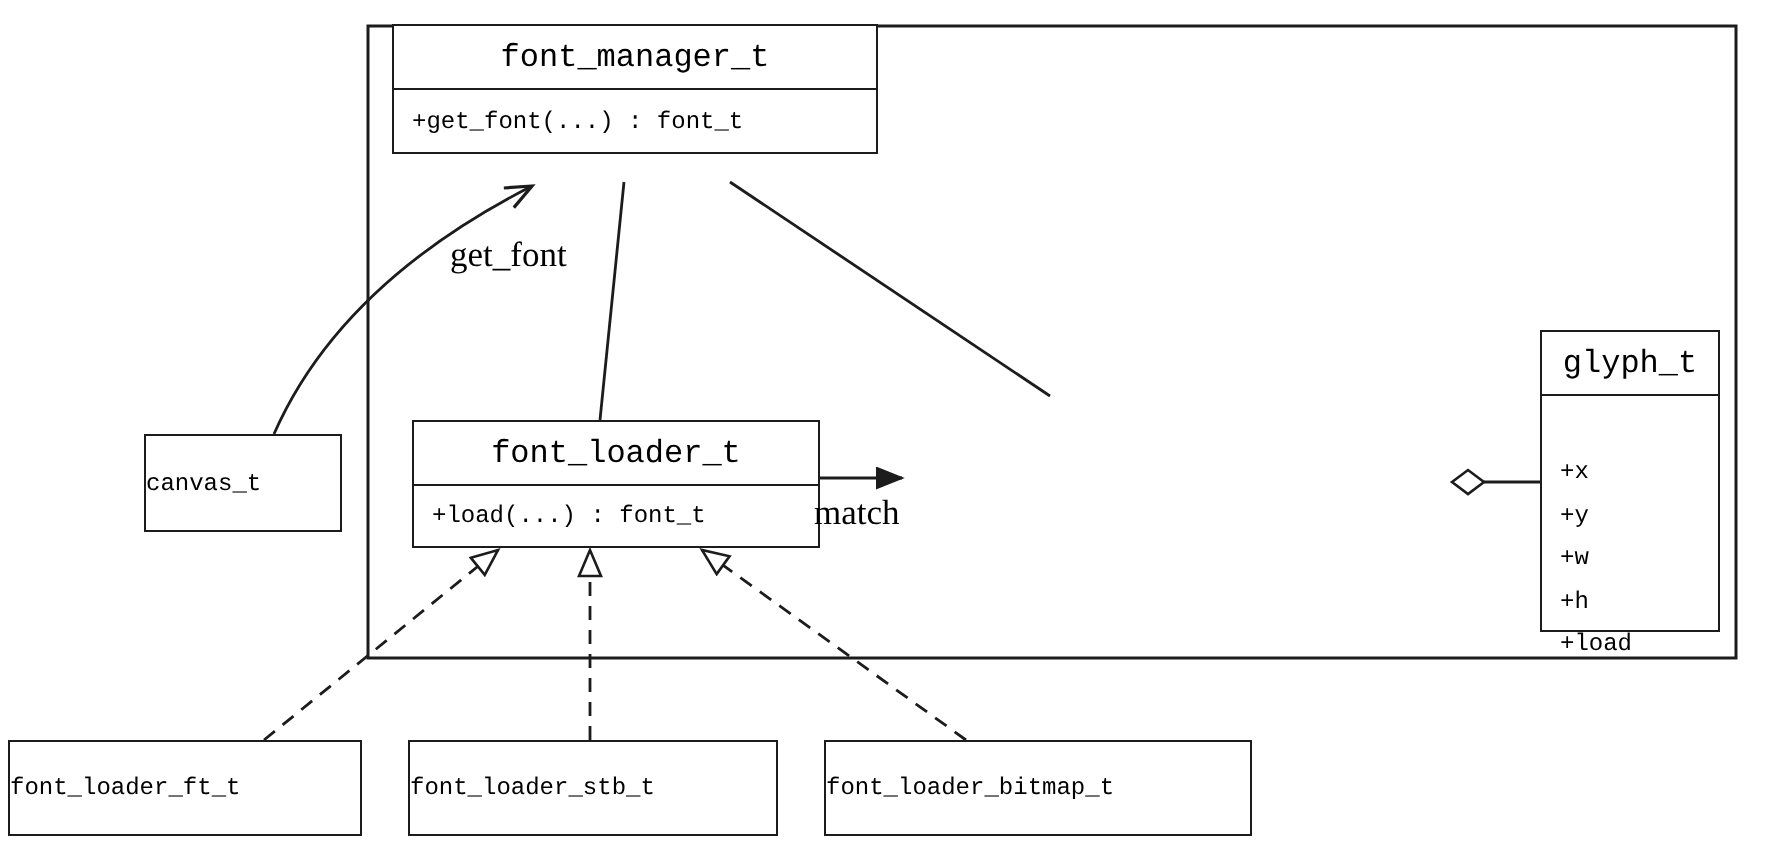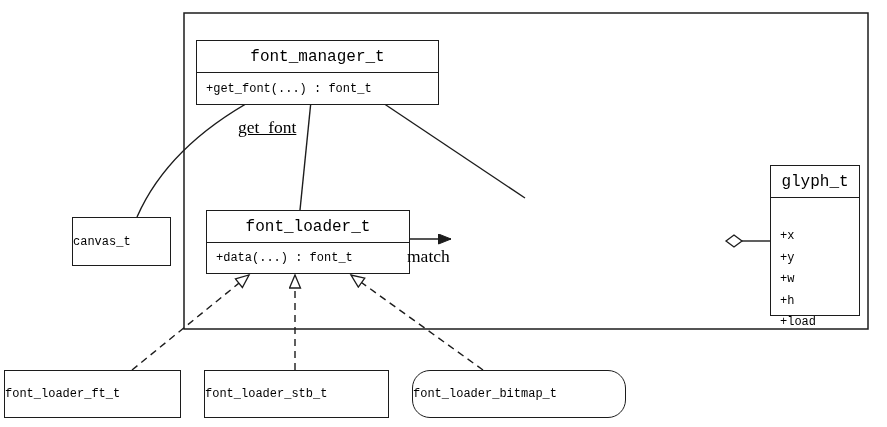--- a/index.html
+++ b/index.html
@@ -89,35 +89,35 @@
     <line x1="397" y1="239" x2="451" y2="239" stroke="#1c1c1c" stroke-width="1.5" marker-end="url(#mFull)"></line>
 
     <polygon points="726,241 734,235 742,241 734,247" fill="#ffffff" stroke="#1c1c1c" stroke-width="1.3"></polygon>
     <line x1="742" y1="241" x2="770" y2="241" stroke="#1c1c1c" stroke-width="1.4"></line>
 
     <line x1="132" y1="370" x2="249" y2="275" stroke="#1c1c1c" stroke-width="1.4" stroke-dasharray="7,5" marker-end="url(#mTri)"></line>
     <line x1="295" y1="370" x2="295" y2="275" stroke="#1c1c1c" stroke-width="1.4" stroke-dasharray="7,5" marker-end="url(#mTri)"></line>
     <line x1="483" y1="370" x2="351" y2="275" stroke="#1c1c1c" stroke-width="1.4" stroke-dasharray="7,5" marker-end="url(#mTri)"></line>
   </svg>
 
-  <div class="class-box" style="left:196px; top:40px; width:243px; height:65px;">
+  <div class="class-box" style="left:196px; top:12px; width:243px; height:65px;">
     <div class="class-title">font_manager_t</div>
     <div class="members">
       <div class="member">+get_font(...) : font_t</div>
     </div>
   </div>
 
   <div class="simple-box" style="left:72px; top:217px; width:99px; height:49px;">
     <span>canvas_t</span>
   </div>
 
   <div class="class-box" style="left:194px; top:210px; width:204px; height:64px;margin-left:12px;">
     <div class="class-title">font_loader_t</div>
     <div class="members">
-      <div class="member">+data(...) : font_t</div>
+      <div class="member">+load(...) : font_t</div>
     </div>
   </div>
 
 
   <div class="class-box" style="left:770px; top:165px; width:90px; height:151px;gap:28px;">
     <div class="class-title">glyph_t</div>
     <div class="members tight">
       <div class="member">+x</div>
       <div class="member">+y</div>
       <div class="member">+w</div>
@@ -127,20 +127,20 @@
   </div>
 
   <div class="simple-box" style="left:204px; top:370px; width:185px; height:48px;">
     <span>font_loader_stb_t</span>
   </div>
 
   <div class="simple-box" style="left:4px; top:370px; width:177px; height:48px;">
     <span>font_loader_ft_t</span>
   </div>
 
-  <div class="simple-box" style="left:412px; top:370px; width:214px; height:48px;border-radius:18px;">
+  <div class="simple-box" style="left:412px; top:370px; width:214px; height:48px;">
     <span>font_loader_bitmap_t</span>
   </div>
 
-  <div class="edge-label" style="left:238px; top:117px;text-decoration:underline;">get_font</div>
+  <div class="edge-label" style="left:225px; top:117px;">get_font</div>
   <div class="edge-label" style="left:407px; top:246px;">match</div>
 
 </div>
 
 </body></html>

